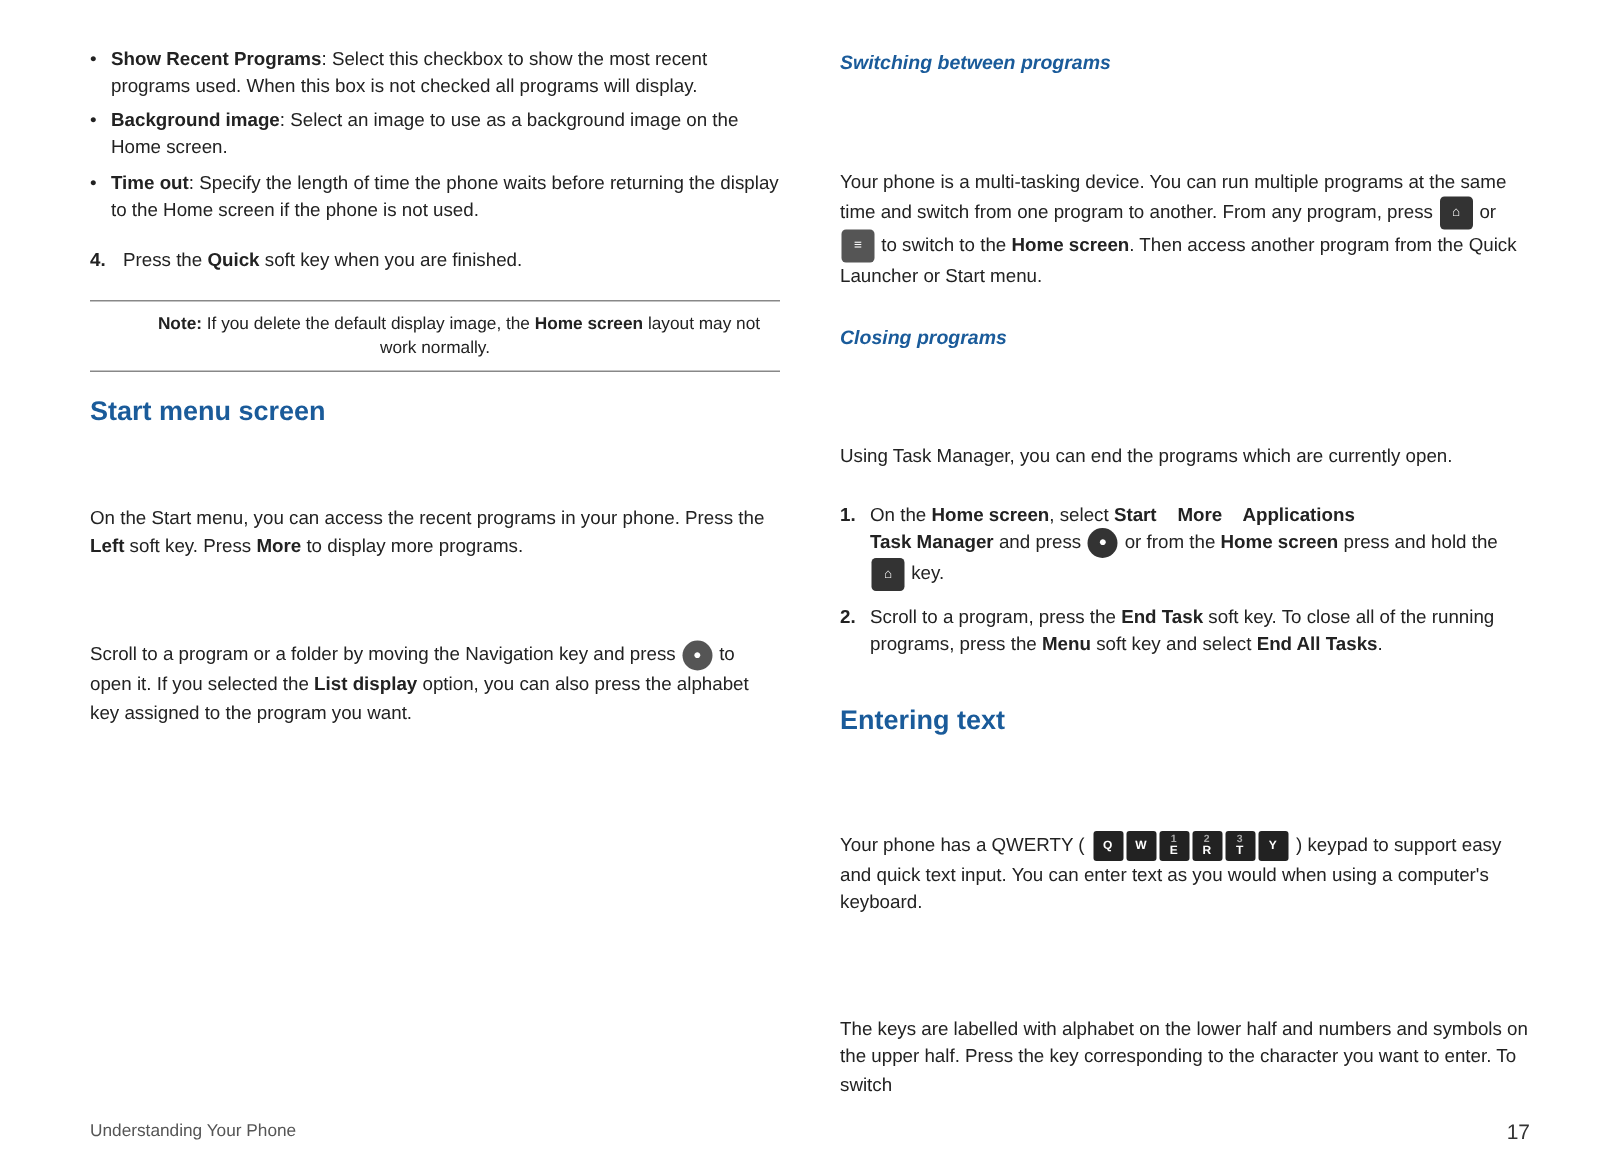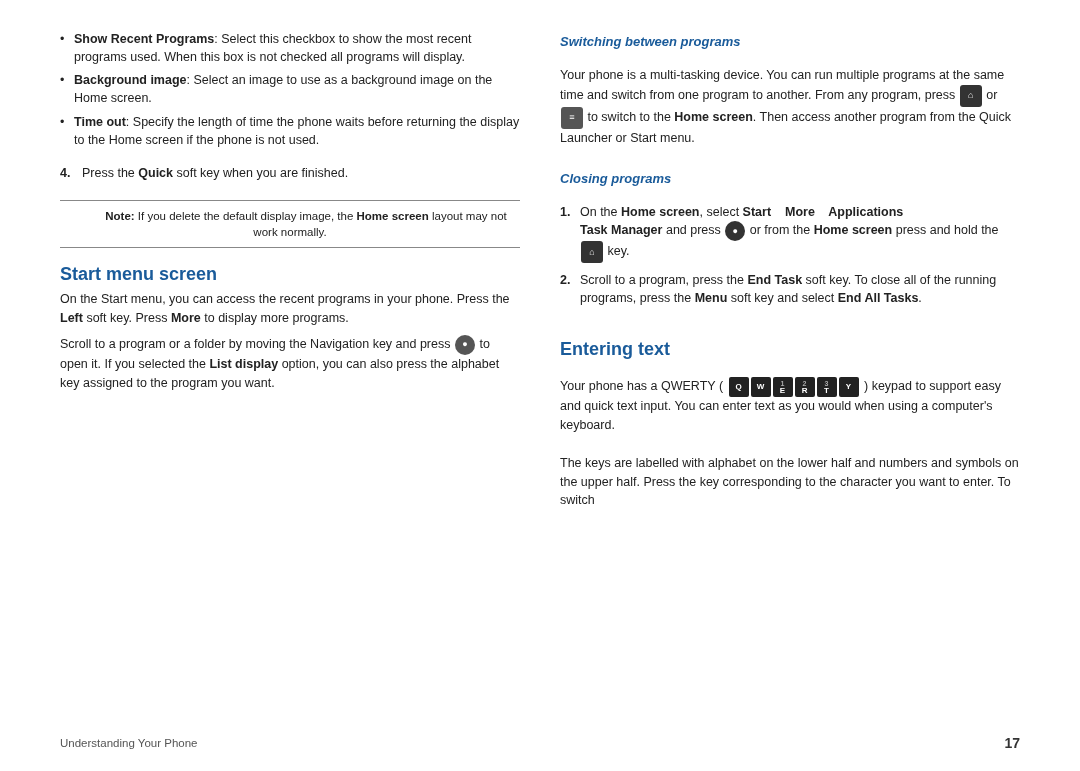--- a/index.html
+++ b/index.html
@@ -103,20 +103,21 @@
       font-style: italic;
       margin-bottom: 5px;
       margin-top: 4px;
     }
 
     
     .body-para {
       font-size: 12.5px;
       line-height: 1.48;
       margin-bottom: 8px;
+      margin-top: 46px;
     }
     .body-para b {
       font-weight: bold;
     }
 
     
     .numbered-list {
       list-style: none;
       margin-bottom: 8px;
     }
@@ -203,21 +204,21 @@
       padding-top: 6px;
       font-size: 11.5px;
       color: #555;
     }
     .page-footer .footer-text {
       margin-right: 16px;
     }
     .page-footer .page-num {
       font-size: 14px;
       color: #333;
-      font-weight: bold;
+      font-weight: normal;
       margin-left: 28px;
     }
   </style>
 </head>
 <body>
 
 <div class="page-container">
   <div class="two-col">
 
     <div class="left-col">
@@ -261,20 +262,21 @@
       <div class="section-heading-italic-blue">Switching between programs</div>
       <p class="body-para">
         Your phone is a multi-tasking device. You can run multiple programs at the same time and switch from one program to another. From any program, press
         <span class="icon-key" style="font-size:9px;padding:2px;">⌂</span>
         or
         <span class="icon-key" style="font-size:9px;padding:2px;background:#555;">≡</span>
         to switch to the <b>Home screen</b>. Then access another program from the Quick Launcher or Start menu.
       </p>
 
       <div class="section-heading-italic-blue">Closing programs</div>
+      <p class="body-para">Using Task Manager, you can end the programs which are currently open.</p>
 
       <ol class="numbered-list">
         <li>
           <span class="num">1.</span>
           <span>
             On the <b>Home screen</b>, select <b>Start &nbsp;&nbsp; More &nbsp;&nbsp; Applications <br>Task Manager</b> and press
             <span class="icon-key-round" style="background:#333;">●</span>
             or from the <b>Home screen</b> press and hold the
             <span class="icon-key" style="font-size:9px;background:#333;">⌂</span>
             key.

